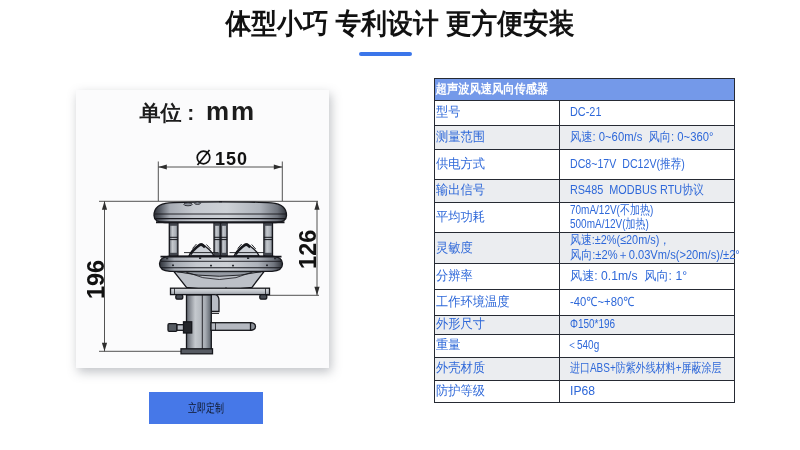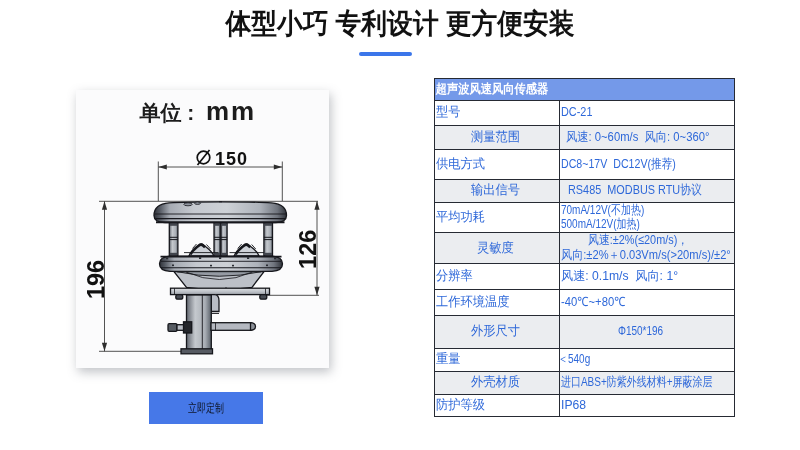--- a/index.html
+++ b/index.html
@@ -15,24 +15,24 @@
   .unit { position:absolute; left:20.5px; top:6px; font-size:21px; font-weight:bold; color:#1c1c1c;margin-left:43px; }
   .unit .mm { font-size:26px; letter-spacing:1.8px; }
   .btn { position:absolute; left:149px; top:392px; width:114px; height:32px; background:#4678e8;
          color:#0f172a; font-size:12px; text-align:center; line-height:32px; }
   .btn span { display:inline-block; transform:scaleX(.75); }
   table.spec { position:absolute; left:434px; top:78px; width:301px; border-collapse:collapse;
                table-layout:fixed; }
   table.spec td { border:1px solid #262a33; color:#2e68d9; padding:0; line-height:14.5px;
                   white-space:nowrap; overflow:visible; }
   table.spec td:first-child { font-size:13.2px; padding-left:1px; }
-  table.spec td:nth-child(2) { font-size:12.8px; padding-left:1px;margin-top:26px; }
+  table.spec td:nth-child(2) { font-size:12.8px; padding-left:10px;margin-top:26px; }
   table.spec tr.hd td { background:#7499e9; color:#fff; font-weight:bold; font-size:12.8px;
                         padding:0; }
-  table.spec tr.g td { background:#ebedf0;text-align:center; }
+  table.spec tr.g td { background:#ebedf0; }
   table.spec col.c1 { width:124.5px; }
   .lx { display:inline-block; transform:scaleX(.93); transform-origin:0 50%; white-space:nowrap; }
   .vx { display:inline-block; transform:scaleX(.78); transform-origin:0 50%; white-space:nowrap; }
   .vx2 { display:inline-block; transform:scaleX(.87); transform-origin:0 50%; white-space:nowrap; }
   .s83 { transform:scaleX(.83); } .s95 { transform:scaleX(.95); } .s85 { transform:scaleX(.85); } .s88 { transform:scaleX(.88); }
   .hx { display:inline-block; transform:scaleX(.88); transform-origin:50% 50%; white-space:nowrap; position:relative; left:-7px; }
   .ot { border:1.5px solid #1d2028; position:absolute; }
 </style>
 </head>
 <body>
@@ -225,21 +225,21 @@
         <td><span class="vx s85">风速:±2%(≤20m/s)，</span><br><span class="vx2">风向:±2%＋0.03Vm/s(&gt;20m/s)/±2°</span></td>
       </tr>
     <tr style="height:25.5px">
         <td><span class="lx">分辨率</span></td>
         <td><span class="vx s95">风速:&nbsp;0.1m/s&nbsp;&nbsp;风向:&nbsp;1°</span></td>
       </tr>
     <tr style="height:26px">
         <td><span class="lx">工作环境温度</span></td>
         <td><span class="vx s88">-40℃~+80℃</span></td>
       </tr>
-    <tr class="g" style="height:33px">
+    <tr class="g" style="height:19px">
         <td><span class="lx">外形尺寸</span></td>
         <td><span class="vx">Φ150*196</span></td>
       </tr>
     <tr style="height:23px">
         <td><span class="lx">重量</span></td>
         <td><span class="vx" style="margin-left:-2.5px">＜540g</span></td>
       </tr>
     <tr class="g" style="height:23px">
         <td><span class="lx">外壳材质</span></td>
         <td><span class="vx">进口ABS+防紫外线材料+屏蔽涂层</span></td>

